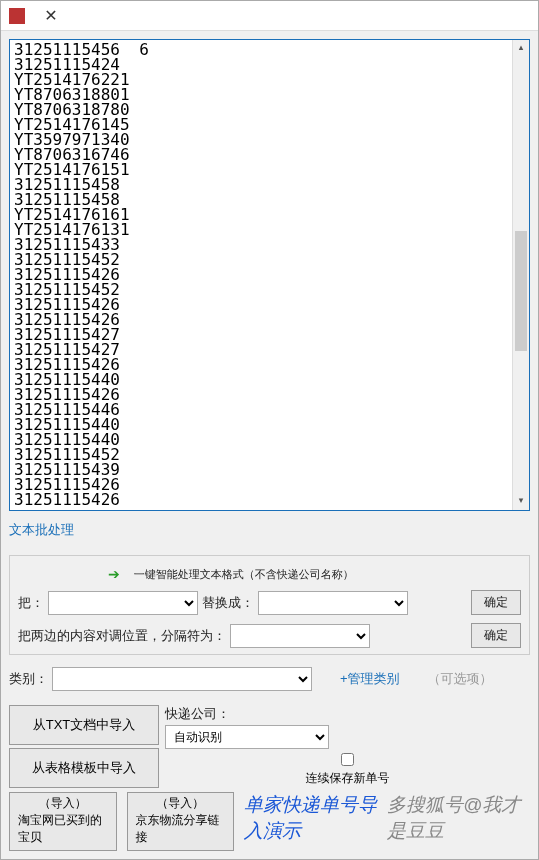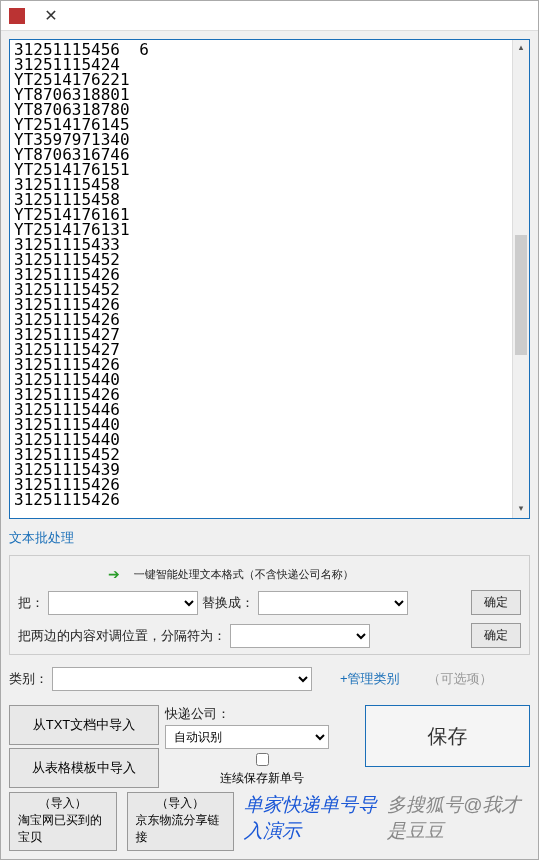--- a/index.html
+++ b/index.html
@@ -94,21 +94,21 @@
   left: 2px;
   right: 2px;
   top: 40%;
   height: 120px;
   background: #ccc;
 }
 .section-label {
   color: #1a6fb8;
   font-size: 13px;
   margin-top: 10px;
-  margin-bottom: 8px;
+  margin-bottom: 16px;
 }
 .groupbox {
   border: 1px solid #ccc;
   padding: 10px 8px 6px 8px;
   position: relative;
   margin-bottom: 8px;
 }
 .row {
   display: flex;
   align-items: center;
@@ -285,21 +285,20 @@
       <div class="company-area">
         <span class="label">快递公司：</span>
         <select class="company-select">
           <option>自动识别</option>
         </select>
         <div class="checkbox-row">
           <input type="checkbox" style="">
           <span>连续保存新单号</span>
         </div>
       </div>
-      <button class="save-btn">保存</button>
     </div>
 
     <div class="footer">
       <div class="footer-btn-group">
         <span class="top">（导入）</span>
         <span class="bottom">淘宝网已买到的宝贝</span>
       </div>
       <div class="footer-btn-group">
         <span class="top">（导入）</span>
         <span class="bottom">京东物流分享链接</span>

